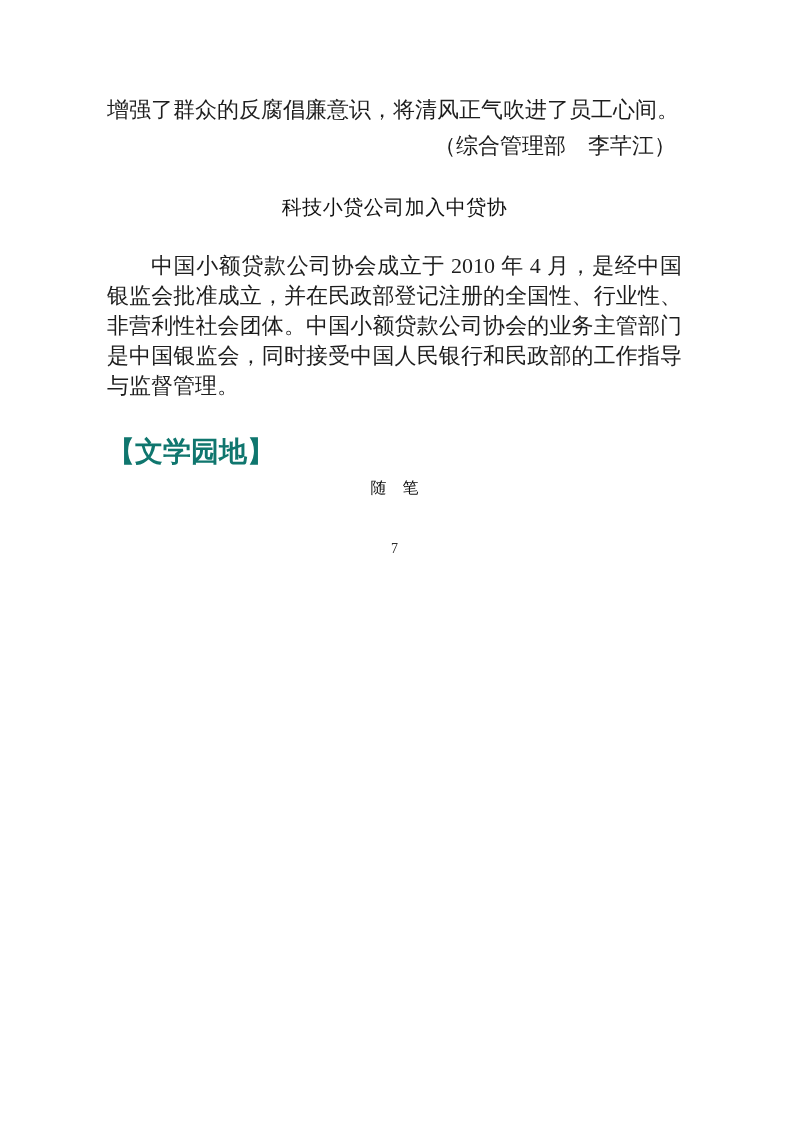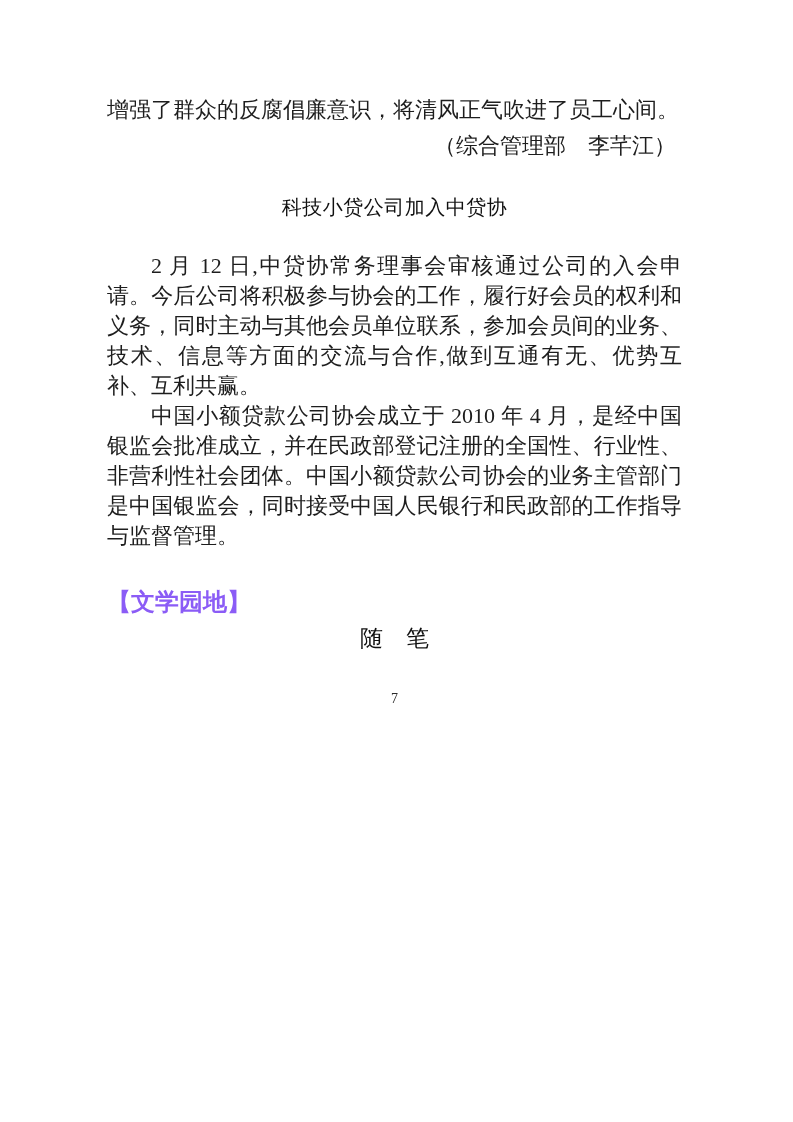--- a/index.html
+++ b/index.html
@@ -46,29 +46,29 @@
     text-indent: 2em;
   }
   .inline-attribution {
     float: right;
     text-indent: 0;
     padding-right: 2px;
   }
   .section-label {
     font-family: "Liberation Serif", "DejaVu Serif", serif;
     font-weight: bold;
-    font-size: 24px;
+    font-size: 28px;
     line-height: 30px;
     margin-top: 36px;
-    color: #8b5cf6;
+    color: #0f766e;
   }
   .essay-title {
     font-family: "Liberation Sans", "DejaVu Sans", sans-serif;
     font-weight: 500;
-    font-size: 23px;
+    font-size: 16px;
     line-height: 34px;
     text-align: center;
     color: #101010;
     margin-top: 4px;
     margin-bottom: 36px;
   }
   .page-number {
     text-align: center;
     font-size: 14px;
     line-height: 16px;
@@ -81,21 +81,20 @@
 
 <div class="page">
 
   <p class="p-continuation">增强了群众的反腐倡廉意识，将清风正气吹进了员工心间。</p>
 
   <p class="attribution-line">（综合管理部　李芊江）</p>
 
   <h1 class="article-title">科技小贷公司加入中贷协</h1>
 
 
-  <p class="body-p">2 月 12 日,中贷协常务理事会审核通过公司的入会申请。今后公司将积极参与协会的工作，履行好会员的权利和义务，同时主动与其他会员单位联系，参加会员间的业务、技术、信息等方面的交流与合作,做到互通有无、优势互补、互利共赢。</p>
 
   <p class="body-p"><span>中国小额贷款公司协会成立于 2010 年 4 月，是经中国银监会批准成立，并在民政部登记注册的全国性、行业性、非营利性社会团体。中国小额贷款公司协会的业务主管部门是中国银监会，同时接受中国人民银行和民政部的工作指导与监督管理。</span></p>
 
   <div class="section-label">【文学园地】</div>
 
   <h2 class="essay-title">随　笔</h2>
 
 
   <div class="page-number">7</div>
 

